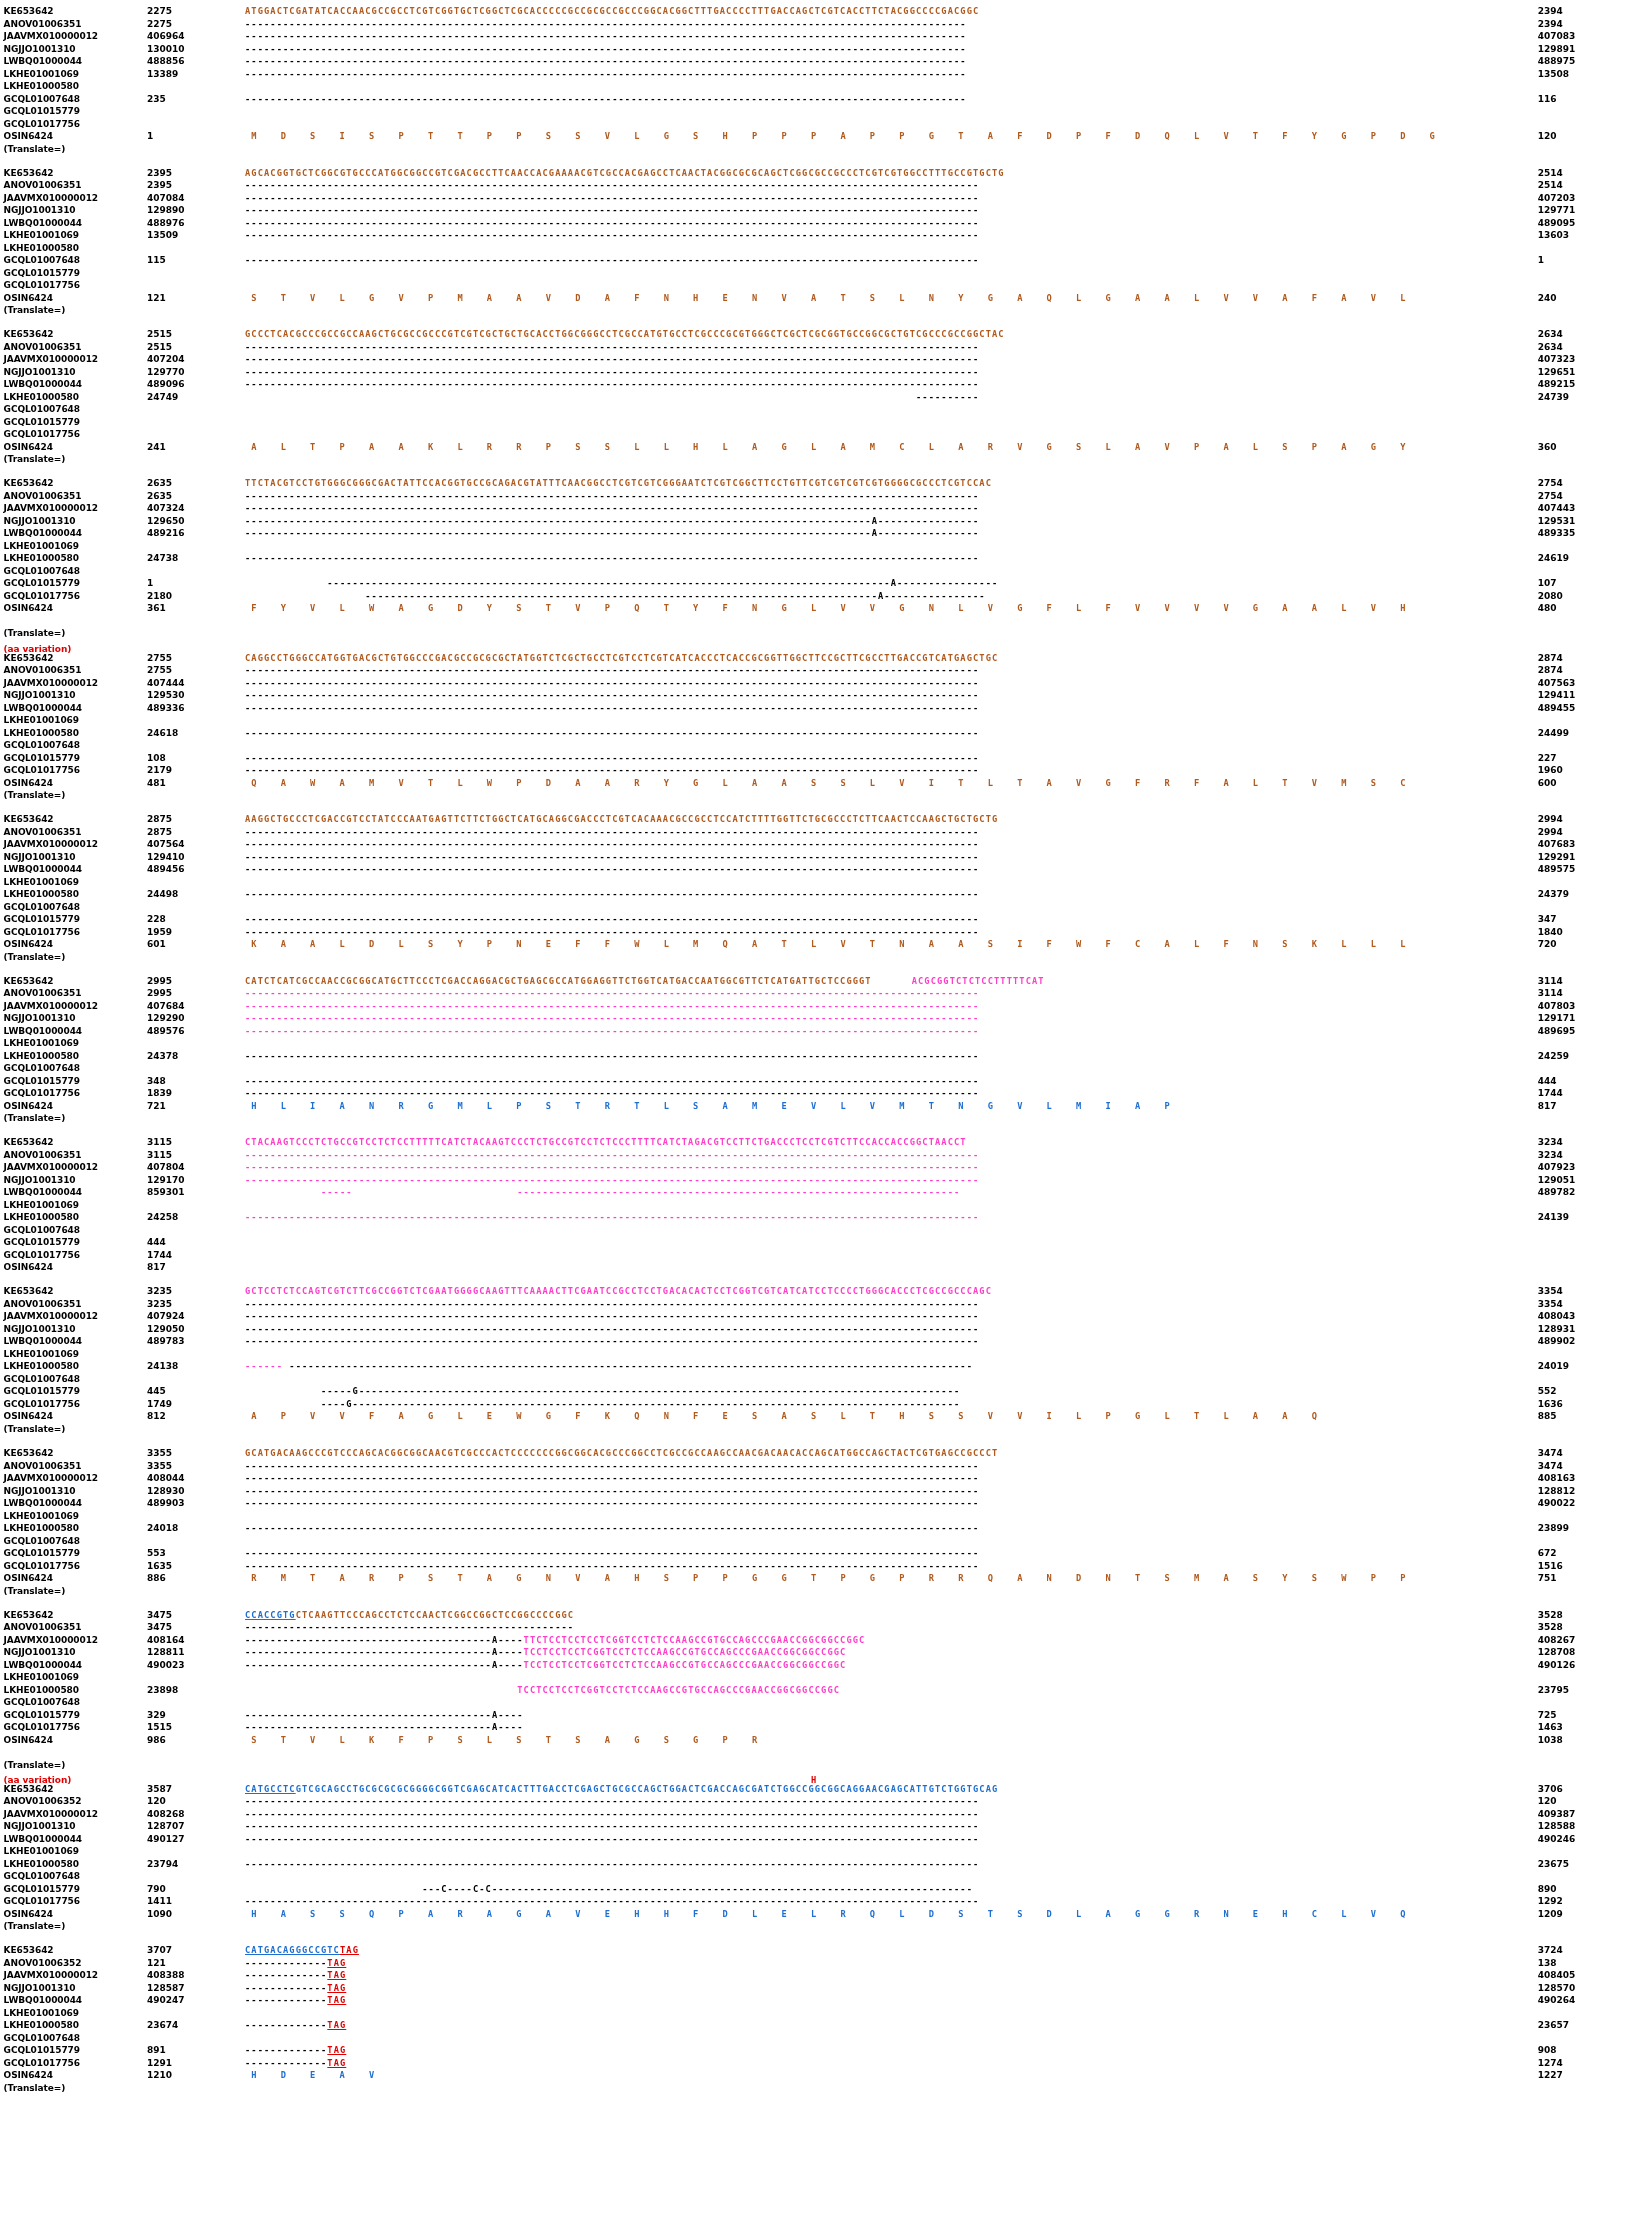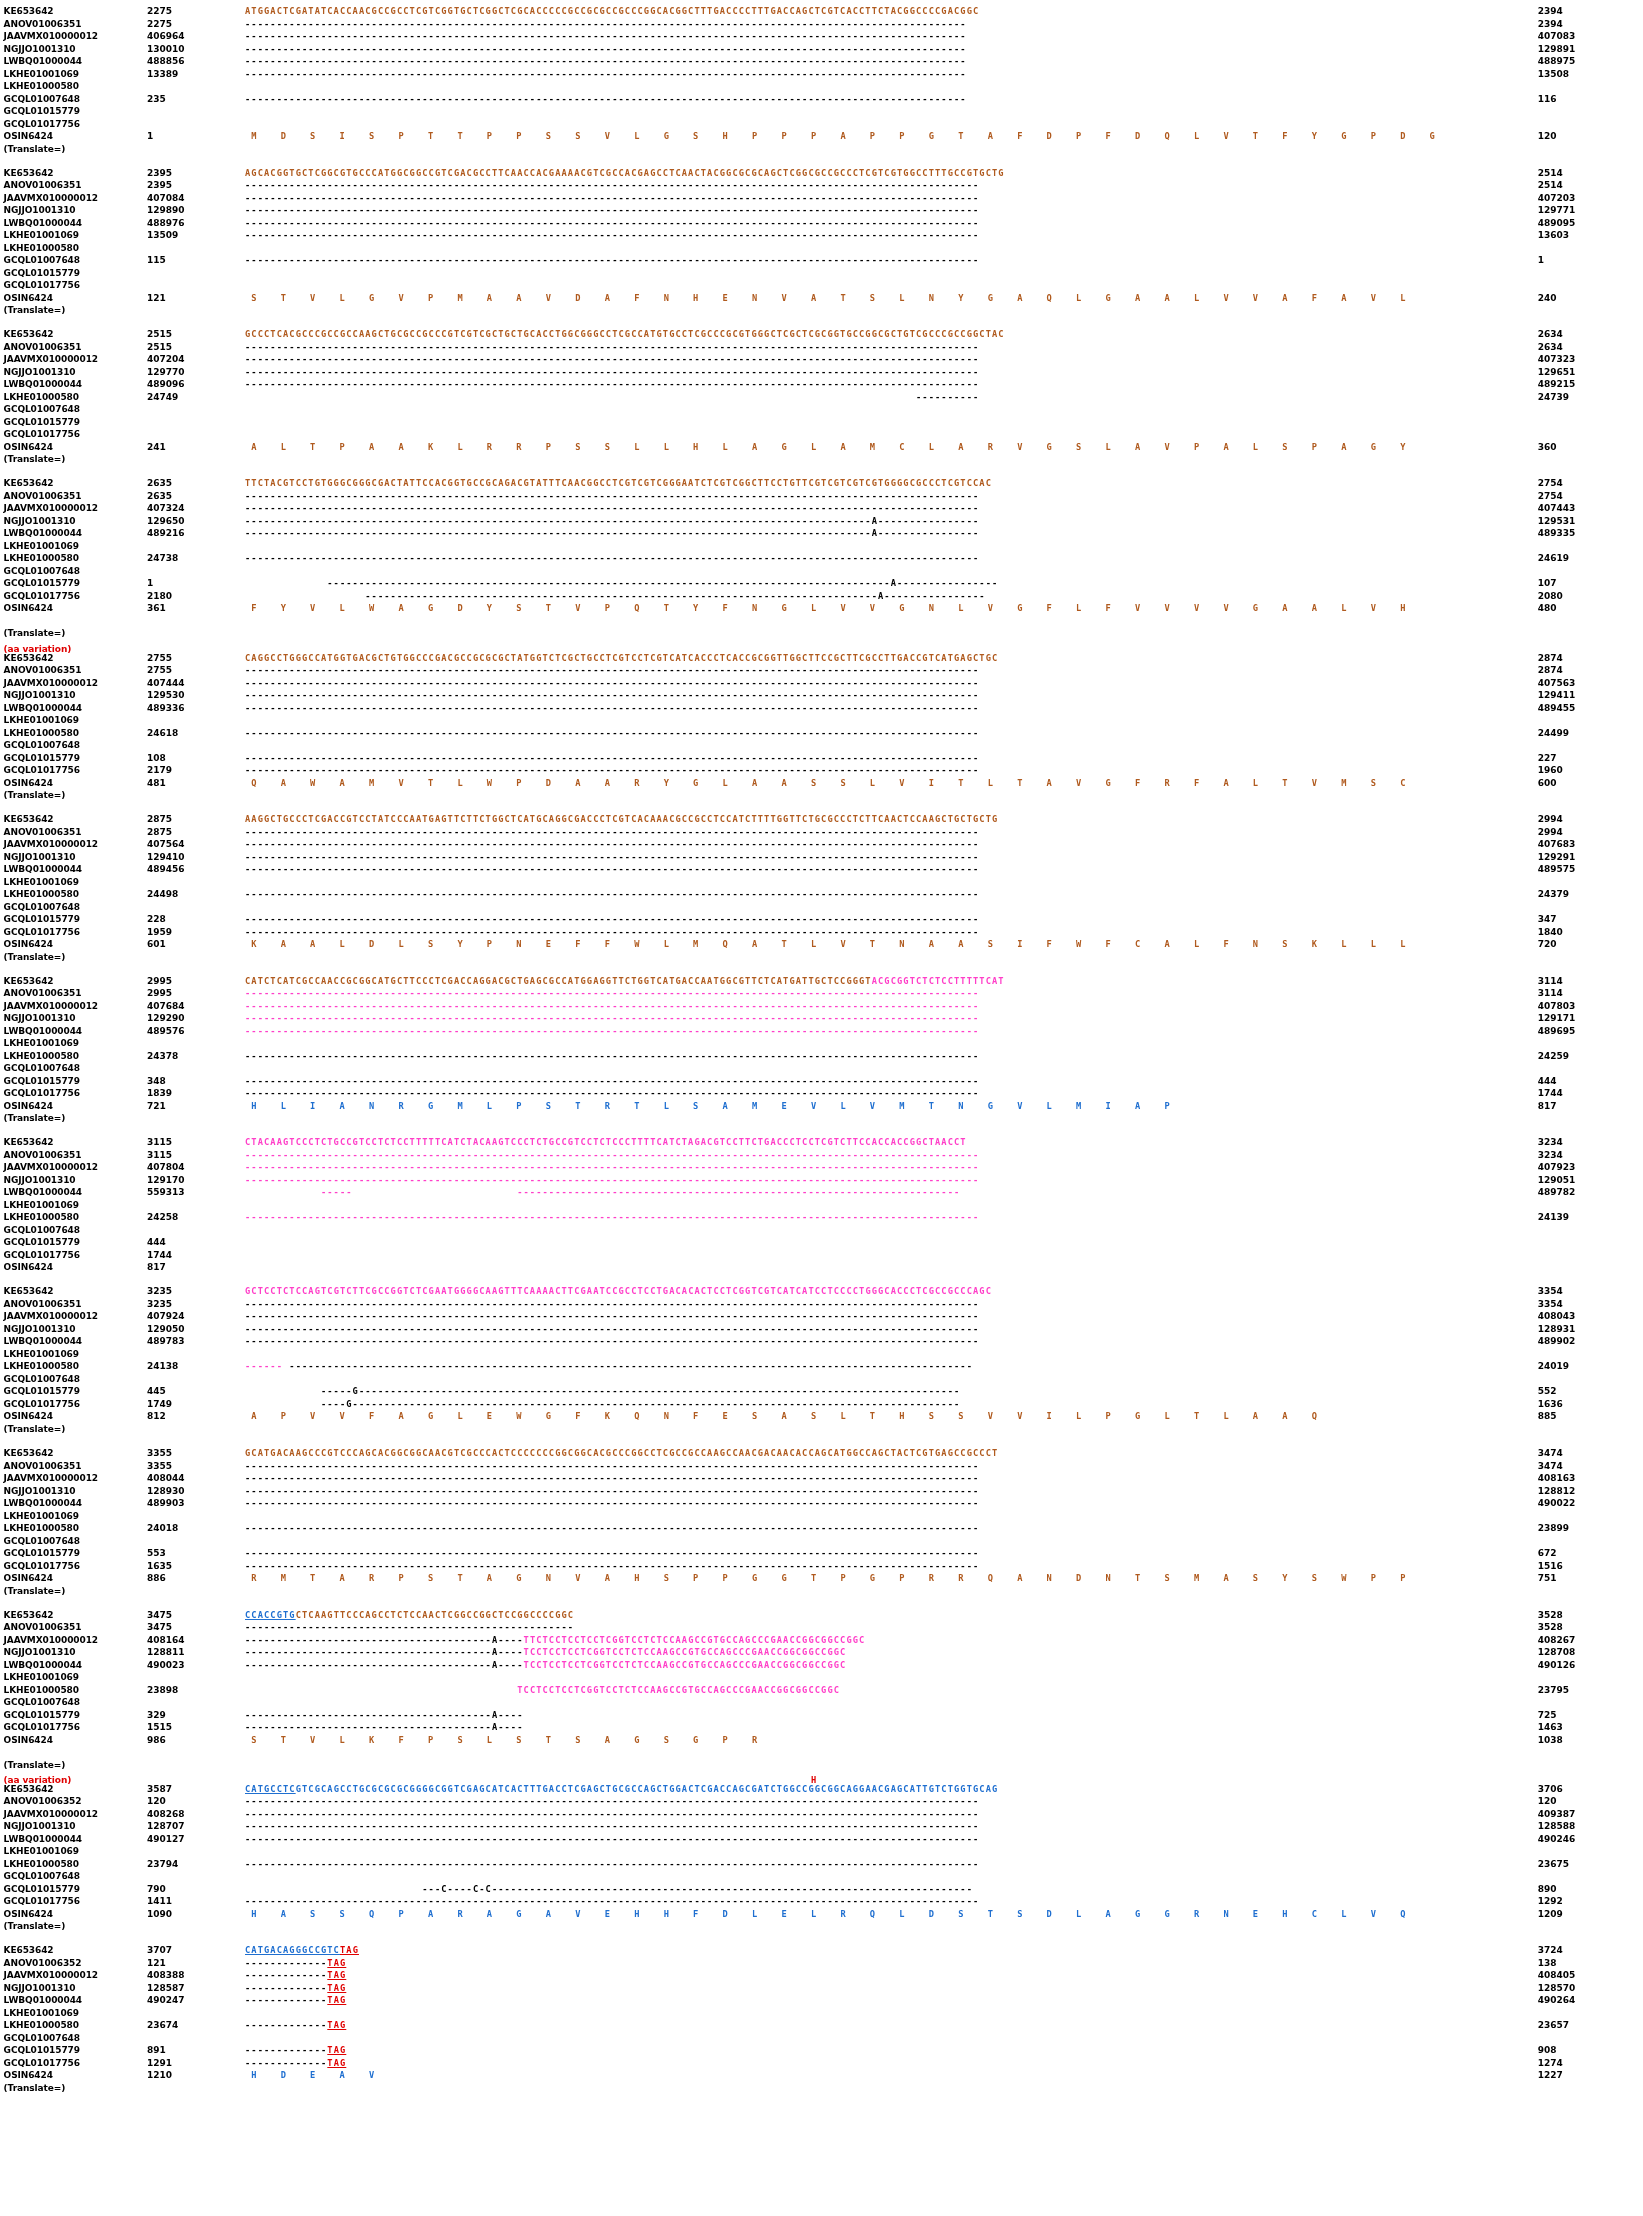--- a/index.html
+++ b/index.html
@@ -77,21 +77,21 @@
   }
   .seq.prot.blue{color:#1f6fd0;}
   .seq.var{
     color:#e00000;
     letter-spacing:9.5px;
     padding-left:6.2px;
   }
   .name.var{color:#e00000;margin-top:28px;}
   .seq .u{text-decoration:underline;}
   .seq .stop{color:#e00000;text-decoration:underline;}
-  .seq.ref .pk{color:#ff3ec8;}
+  .seq.ref .pk{color:#ff3ec8;margin-left:40px;}
   .seq.ref .bl{color:#1f6fd0;}
 </style>
 </head>
 <body>
 
 <div class="page">
   <div id="blocks-root">
       <div class="block">
         <div class="row"><div class="name">KE653642</div><div class="startnum">2275</div><div class="seq ref">ATGGACTCGATATCACCAACGCCGCCTCGTCGGTGCTCGGCTCGCACCCCCGCCGCGCCGCCCGGCACGGCTTTGACCCCTTTGACCAGCTCGTCACCTTCTACGGCCCCGACGGC</div><div class="endnum">2394</div></div>
         <div class="row"><div class="name">ANOV01006351</div><div class="startnum">2275</div><div class="seq dash">------------------------------------------------------------------------------------------------------------------</div><div class="endnum">2394</div></div>
@@ -188,21 +188,21 @@
         <div class="row"><div class="name">GCQL01015779</div><div class="startnum">348</div><div class="seq dash">--------------------------------------------------------------------------------------------------------------------</div><div class="endnum">444</div></div>
         <div class="row"><div class="name">GCQL01017756</div><div class="startnum">1839</div><div class="seq dash">--------------------------------------------------------------------------------------------------------------------</div><div class="endnum">1744</div></div>
         <div class="row"><div class="name">OSIN6424</div><div class="startnum">721</div><div class="seq prot blue">H L I A N R G M L P S T R T L S A M E V L V M T N G V L M I A P</div><div class="endnum">817</div></div>
         <div class="row"><div class="name">(Translate=)</div></div>
       </div>
       <div class="block">
         <div class="row"><div class="name">KE653642</div><div class="startnum">3115</div><div class="seq pink">CTACAAGTCCCTCTGCCGTCCTCTCCTTTTTCATCTACAAGTCCCTCTGCCGTCCTCTCCCTTTTCATCTAGACGTCCTTCTGACCCTCCTCGTCTTCCACCACCGGCTAACCT</div><div class="endnum">3234</div></div>
         <div class="row"><div class="name">ANOV01006351</div><div class="startnum">3115</div><div class="seq dashpink">--------------------------------------------------------------------------------------------------------------------</div><div class="endnum">3234</div></div>
         <div class="row"><div class="name">JAAVMX010000012</div><div class="startnum">407804</div><div class="seq dashpink">--------------------------------------------------------------------------------------------------------------------</div><div class="endnum">407923</div></div>
         <div class="row"><div class="name">NGJJO1001310</div><div class="startnum">129170</div><div class="seq dashpink">--------------------------------------------------------------------------------------------------------------------</div><div class="endnum">129051</div></div>
-        <div class="row"><div class="name">LWBQ01000044</div><div class="startnum">559313</div><div class="seq dashpink">            -----                          ----------------------------------------------------------------------</div><div class="endnum">489782</div></div>
+        <div class="row"><div class="name">LWBQ01000044</div><div class="startnum">859301</div><div class="seq dashpink">            -----                          ----------------------------------------------------------------------</div><div class="endnum">489782</div></div>
         <div class="row"><div class="name">LKHE01001069</div><div class="startnum"></div><div class="seq dash"></div><div class="endnum"></div></div>
         <div class="row"><div class="name">LKHE01000580</div><div class="startnum">24258</div><div class="seq dashpink">--------------------------------------------------------------------------------------------------------------------</div><div class="endnum">24139</div></div>
         <div class="row"><div class="name">GCQL01007648</div><div class="startnum"></div><div class="seq dash"></div><div class="endnum"></div></div>
         <div class="row"><div class="name">GCQL01015779</div><div class="startnum">444</div><div class="seq dash"></div><div class="endnum"></div></div>
         <div class="row"><div class="name">GCQL01017756</div><div class="startnum">1744</div><div class="seq dash"></div><div class="endnum"></div></div>
         <div class="row"><div class="name">OSIN6424</div><div class="startnum">817</div><div class="seq dash"></div><div class="endnum"></div></div>
       </div>
       <div class="block">
         <div class="row"><div class="name">KE653642</div><div class="startnum">3235</div><div class="seq pink"><span class="pk">GCT</span>CCTCTCCAGTCGTCTTCGCCGGTCTCGAATGGGGCAAGTTTCAAAACTTCGAATCCGCCTCCTGACACACTCCTCGGTCGTCATCATCCTCCCCTGGGCACCCTCGCCGCCCAGC</div><div class="endnum">3354</div></div>
         <div class="row"><div class="name">ANOV01006351</div><div class="startnum">3235</div><div class="seq dash">--------------------------------------------------------------------------------------------------------------------</div><div class="endnum">3354</div></div>

